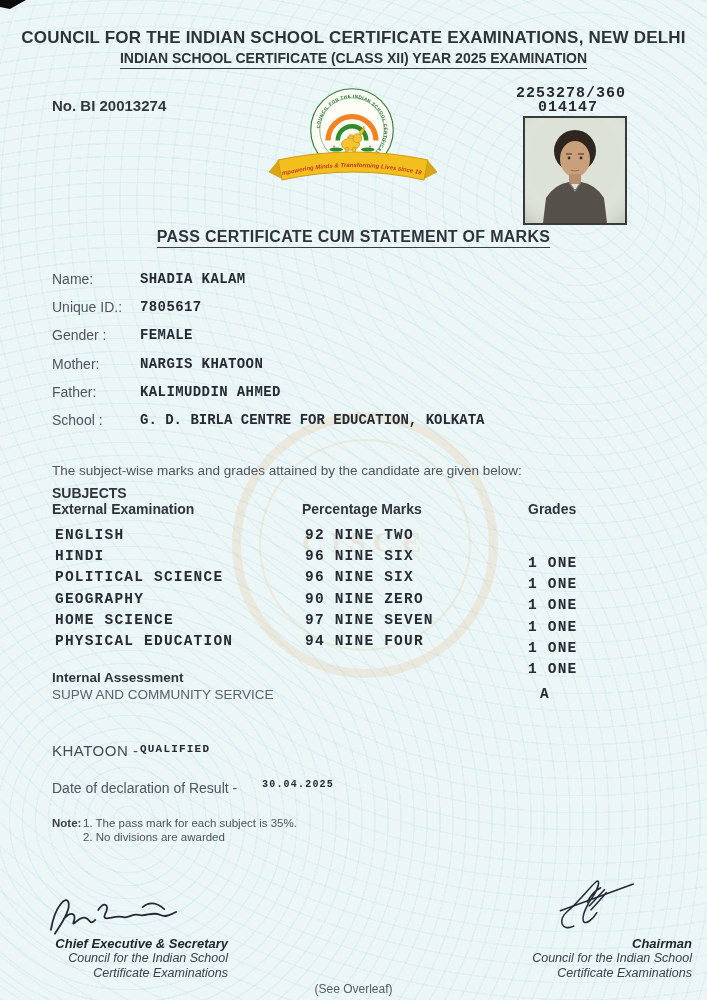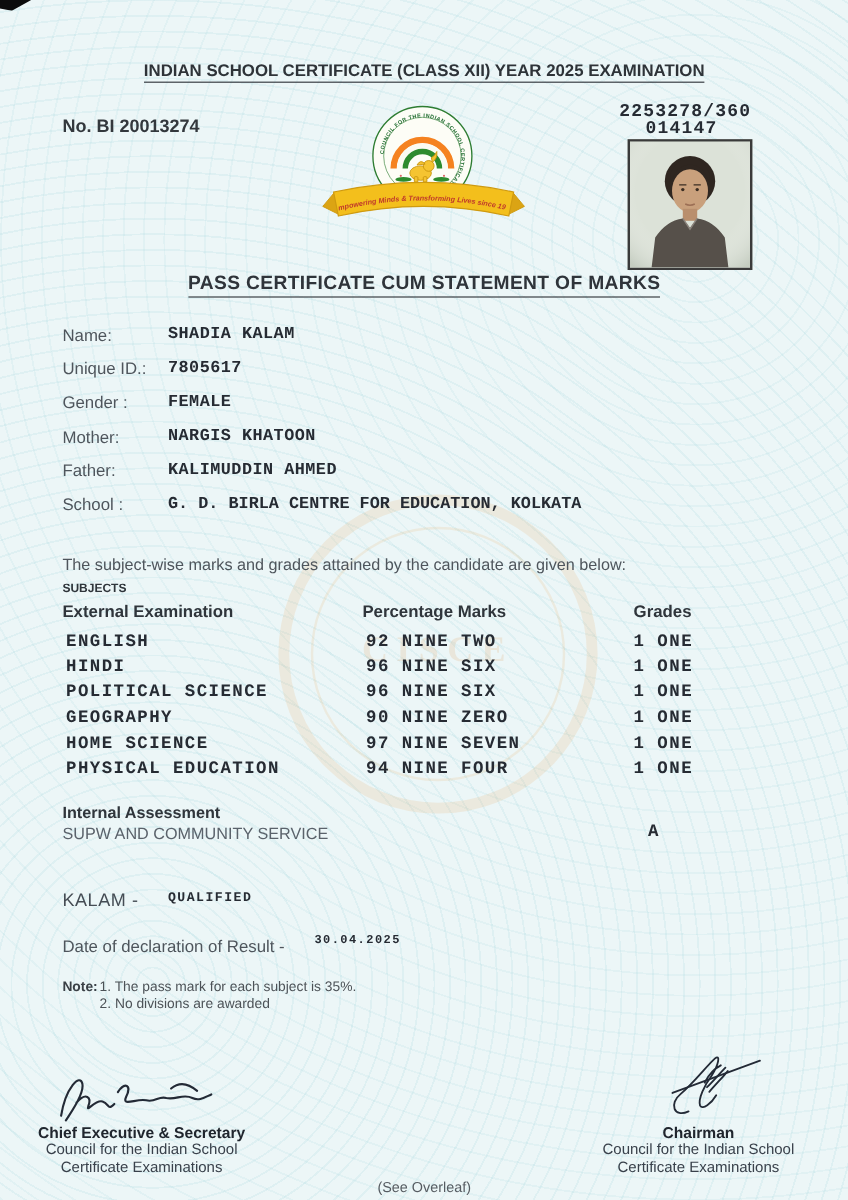--- a/index.html
+++ b/index.html
@@ -23,41 +23,41 @@
   .photo{left:523px;top:116px;width:100px;height:105px;border:2px solid #3a3a3a;background:#dde3da;}
   .emblem{left:307px;top:85px;}
   .ribbon{left:268px;top:146px;}
   .title{top:228px;font-size:16px;font-weight:bold;color:#2f343a;letter-spacing:.3px;}
   .title span{border-bottom:1.5px solid #3a3f45;padding-bottom:2px;}
   .mono{font-family:"Liberation Mono", monospace;font-weight:bold;color:#262b33;}
   .frow{left:0;width:707px;height:18px;}
   .flabel{position:absolute;left:52px;font-size:14px;color:#4e555c;}
   .fvalue{position:absolute;left:140px;font-size:14px;letter-spacing:.4px;text-align:center;}
   .intro{left:52px;top:463px;font-size:13.5px;color:#4e555c;}
-  .subjects-h{left:52px;top:485px;font-size:10px;font-weight:bold;color:#2f353b;}
+  .subjects-h{left:52px;top:485px;font-size:14px;font-weight:bold;color:#2f353b;}
   .thead{top:501px;}
   .thead span{position:absolute;font-size:14px;font-weight:bold;color:#2f353b;}
   .col-s{left:52px;} .col-m{left:302px;} .col-g{left:528px;}
   .trow{left:0;width:707px;height:18px;}
   .tsub{position:absolute;left:55px;font-size:14.5px;letter-spacing:1.2px;}
   .tmark{position:absolute;left:305px;font-size:14.5px;letter-spacing:1.2px;}
-  .tgrade{position:absolute;left:528px;font-size:14.5px;letter-spacing:1.2px;}
+  .tgrade{position:absolute;left:528px;font-size:14.5px;letter-spacing:1.2px;margin-top:28px;}
   .ia-h{left:52px;top:670px;font-size:13.5px;font-weight:bold;color:#2f353b;}
   .ia-item{left:52px;top:687px;font-size:13.5px;color:#5a626b;}
   .ia-grade{left:540px;top:686px;font-size:14.5px;}
   .result-l{left:52px;top:742px;font-size:15px;color:#454c54;letter-spacing:.5px;}
   .result-v{left:140px;top:743px;font-size:11px;letter-spacing:1.2px;}
   .decl-l{left:52px;top:780px;font-size:14px;color:#4e555c;}
   .decl-v{left:262px;top:779px;font-size:10px;letter-spacing:1.2px;}
   .note-l{left:52px;top:817px;font-size:11.5px;font-weight:bold;color:#3a4046;}
   .note-1{left:83px;top:817px;font-size:11.5px;color:#4c5257;}
   .note-2{left:83px;top:831px;font-size:11.5px;color:#4c5257;}
   .sig-left{left:45px;top:888px;}
   .sig-right{left:545px;top:876px;}
-  .sigblock{width:220px;text-align:center;}
+  .sigblock{width:220px;text-align:right;font-style:italic;}
   .sigblock .t1{font-size:13px;font-weight:bold;color:#20262e;}
   .sigblock .t2{font-size:12.5px;color:#39414b;line-height:15px;}
   .sb-left{left:8px;top:936px;}
   .sb-right{left:472px;top:936px;}
   .overleaf{top:982px;font-size:12px;color:#565c62;}
   .watermark{left:232px;top:412px;width:248px;height:248px;border-radius:50%;
     border:9px solid rgba(233,160,80,.15);pointer-events:none;}
   .watermark .inner{position:absolute;inset:18px;border-radius:50%;border:2px solid rgba(233,160,80,.14);}
   .watermark .wmtext{position:absolute;left:0;right:0;top:104px;text-align:center;
     font-family:"Liberation Serif", serif;font-size:30px;font-weight:bold;
@@ -70,20 +70,21 @@
 
 <div class="page">
 
   <div class="abs artifact"></div>
 
   <div class="abs watermark">
     <div class="inner"></div>
     <div class="wmtext">CISCE</div>
   </div>
 
+  <div class="abs ctr hdr1">COUNCIL FOR THE INDIAN SCHOOL CERTIFICATE EXAMINATIONS, NEW DELHI</div>
   <div class="abs ctr hdr2"><span>INDIAN SCHOOL CERTIFICATE (CLASS XII) YEAR 2025 EXAMINATION</span></div>
 
   <div class="abs certno">No. BI 20013274</div>
 
   <div class="abs serial">
     <div>2253278/360</div>
     <div class="l2">014147</div>
   </div>
 
   <div class="abs emblem">
@@ -216,21 +217,21 @@
   <div class="abs trow" style="top:633px">
     <span class="mono tsub">PHYSICAL EDUCATION</span>
     <span class="mono tmark">94 NINE FOUR</span>
     <span class="mono tgrade">1 ONE</span>
   </div>
 
   <div class="abs ia-h">Internal Assessment</div>
   <div class="abs ia-item">SUPW AND COMMUNITY SERVICE</div>
   <div class="abs ia-grade mono">A</div>
 
-  <div class="abs result-l">KALAM -</div>
+  <div class="abs result-l">KHATOON -</div>
   <div class="abs result-v mono">QUALIFIED</div>
   <div class="abs decl-l">Date of declaration of Result -</div>
   <div class="abs decl-v mono">30.04.2025</div>
 
   <div class="abs note-l">Note:</div>
   <div class="abs note-1">1. The pass mark for each subject is 35%.</div>
   <div class="abs note-2">2. No divisions are awarded</div>
 
   <div class="abs sig-left">
     <svg viewBox="0 0 140 50" width="138" height="50">

